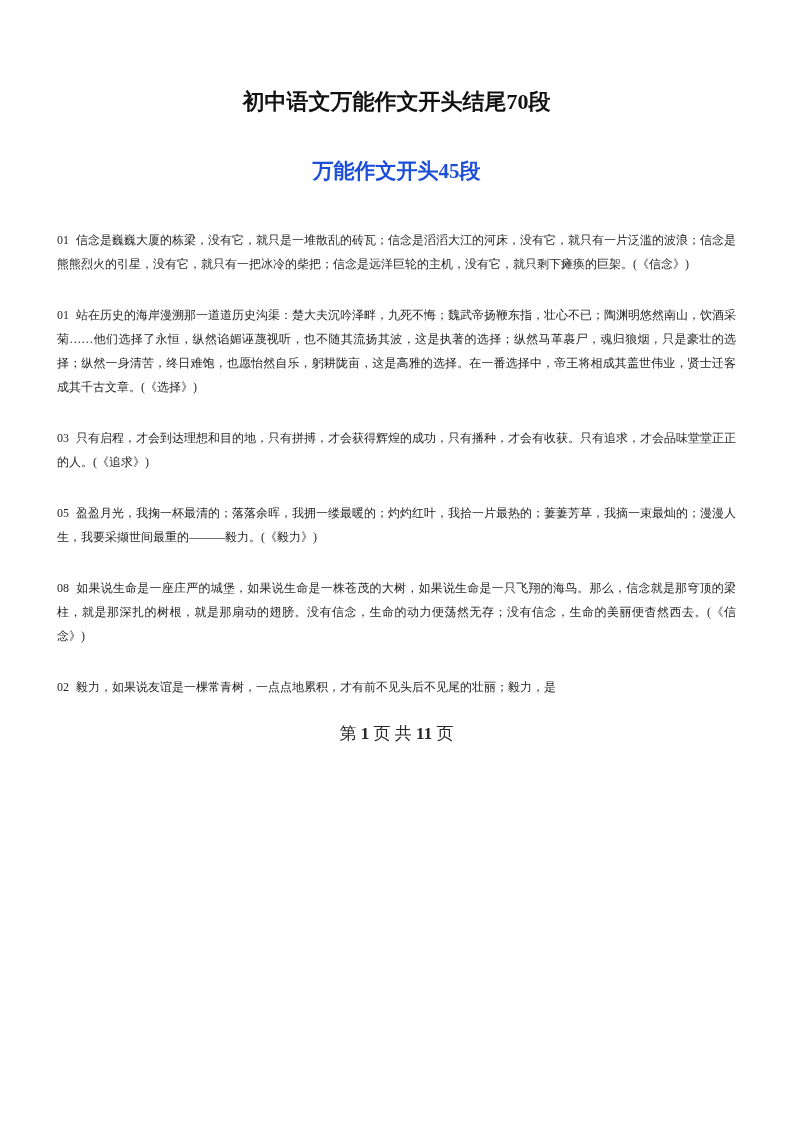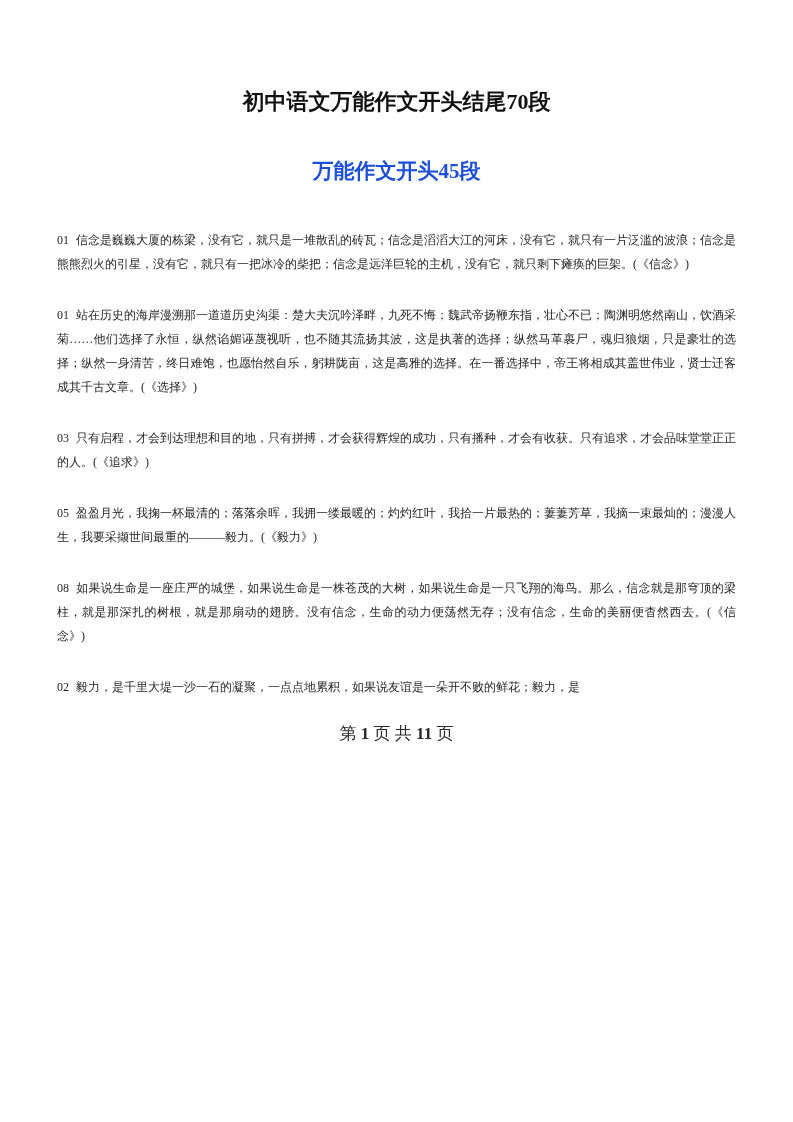--- a/index.html
+++ b/index.html
@@ -86,21 +86,21 @@
 
     <p class="para"><span class="para-num">01</span><span>站在历史的海岸漫溯那一道道历史沟渠：楚大夫沉吟泽畔，九死不悔；魏武帝扬鞭东指，壮心不已；陶渊明悠然南山，饮酒采菊……他们选择了永恒，纵然谄媚诬蔑视听，也不随其流扬其波，这是执著的选择；纵然马革裹尸，魂归狼烟，只是豪壮的选择；纵然一身清苦，终日难饱，也愿怡然自乐，躬耕陇亩，这是高雅的选择。在一番选择中，帝王将相成其盖世伟业，贤士迁客成其千古文章。(《选择》)</span></p>
 
     <p class="para"><span class="para-num">03</span><span>只有启程，才会到达理想和目的地，只有拼搏，才会获得辉煌的成功，只有播种，才会有收获。只有追求，才会品味堂堂正正的人。(《追求》)</span></p>
 
 
     <p class="para"><span class="para-num">05</span><span>盈盈月光，我掬一杯最清的；落落余晖，我拥一缕最暖的；灼灼红叶，我拾一片最热的；萋萋芳草，我摘一束最灿的；漫漫人生，我要采撷世间最重的———毅力。(《毅力》)</span></p>
 
     <p class="para"><span class="para-num">08</span><span>如果说生命是一座庄严的城堡，如果说生命是一株苍茂的大树，如果说生命是一只飞翔的海鸟。那么，信念就是那穹顶的梁柱，就是那深扎的树根，就是那扇动的翅膀。没有信念，生命的动力便荡然无存；没有信念，生命的美丽便杳然西去。(《信念》)</span></p>
 
-    <p class="para"><span class="para-num">02</span><span>毅力，是千里大堤一沙一石的凝聚，一点点地累积，如果说友谊是一朵开不败的鲜花；毅力，是</span></p>
+    <p class="para"><span class="para-num">02</span><span>毅力，如果说友谊是一棵常青树，一点点地累积，才有前不见头后不见尾的壮丽；毅力，是</span></p>
 
   </div>
 
   <div class="page-footer"><span>第 </span><span class="num">1</span><span> 页 共 </span><span class="num">11</span><span> 页</span></div>
 
   <div class="watermark">资源基地 https://www.ziyuanjidi.com</div>
 
 </div>
 
 </body></html>

